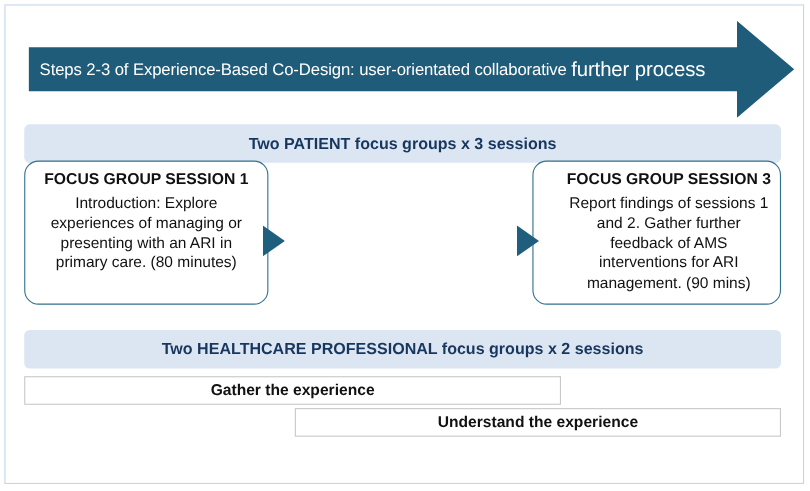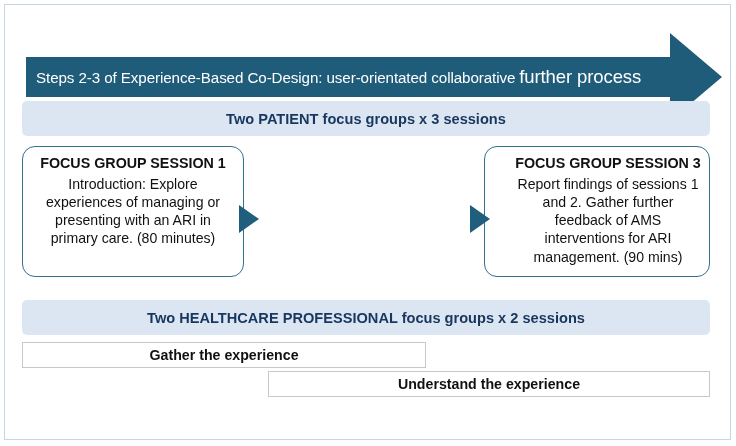--- a/index.html
+++ b/index.html
@@ -23,21 +23,21 @@
     height: 436px;
     border: 1px solid #c3d7ea;
     box-sizing: border-box;
     background: #ffffff;
   }
 
   
   #banner-arrow {
     position: absolute;
     left: 21px;
-    top: 28px;
+    top: 14px;
     width: 696px;
     height: 88px;
   }
   #banner-arrow svg {
     position: absolute;
     left: 0;
     top: 0;
   }
   #banner-text {
     position: absolute;
@@ -66,21 +66,21 @@
     background: #dce6f2;
     border-radius: 5px;
     display: flex;
     align-items: center;
     justify-content: center;
     color: #17375e;
     font-size: 14.6px;
     font-weight: bold;
     box-sizing: border-box;
   }
-  #band-patient { top: 96px; text-align: right; }
+  #band-patient { top: 108px; text-align: right; }
   #band-hcp { top: 295px; }
 
   
   .fg-box {
     position: absolute;
     top: 141px;
     height: 131px;
     background: #ffffff;
     border: 1.4px solid #31708f;
     border-radius: 13px;
@@ -130,21 +130,21 @@
     display: flex;
     align-items: center;
     justify-content: center;
     color: #111111;
     font-size: 14.2px;
     font-weight: bold;
   }
   #exp-bar-gather {
     left: 17px;
     top: 337px;
-    width: 404px;
+    width: 488px;
   }
   #exp-bar-understand {
     left: 263px;
     top: 366px;
     width: 442px;
   }
 </style>
 </head>
 <body>
 

